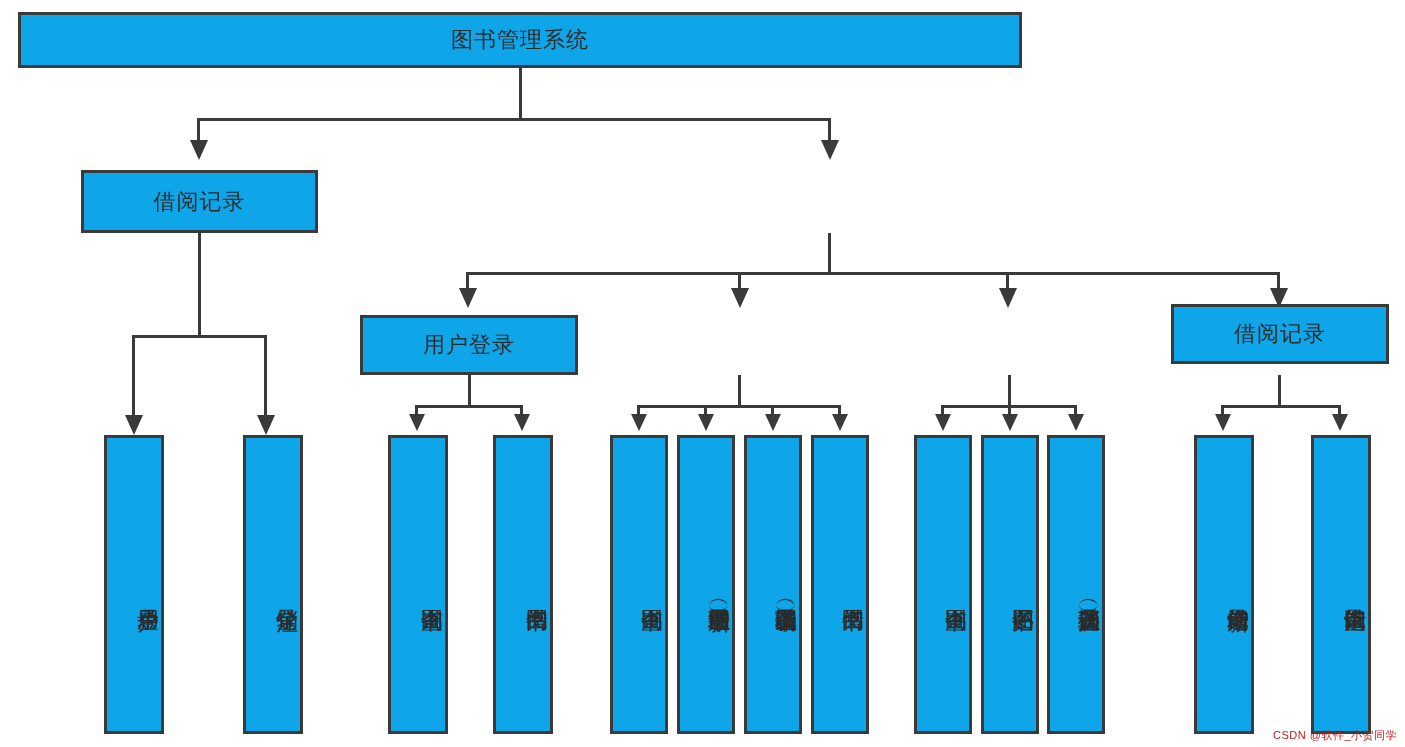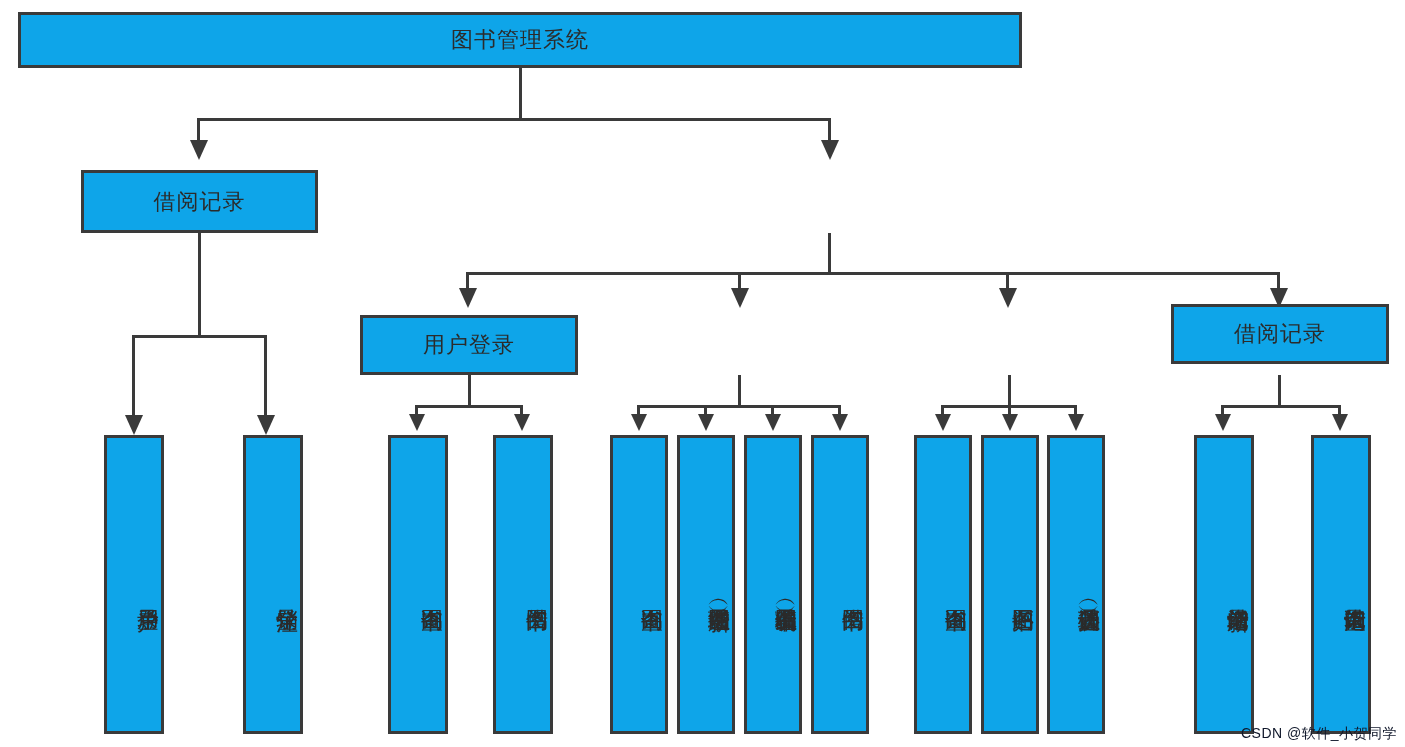--- a/index.html
+++ b/index.html
@@ -10,21 +10,21 @@
   .node.h{font-size:22px;letter-spacing:1px;}
   .node.v{writing-mode:vertical-rl;text-orientation:upright;font-size:22px;
           padding-top:14px;align-items:flex-start;justify-content:center;line-height:1.18;}
   .node.v span{writing-mode:vertical-rl;text-orientation:upright;}
   .lineh,.linev{position:absolute;background:#3a3a3a;}
   .lineh{height:3px;}
   .linev{width:3px;}
   .arrow{position:absolute;width:0;height:0;border-left:9px solid transparent;
          border-right:9px solid transparent;border-top:20px solid #3a3a3a;}
   .arrow.sm{border-left-width:8px;border-right-width:8px;border-top-width:17px;}
-  #watermark{position:absolute;right:8px;bottom:4px;font-size:14px;color:#0f172a;
+  #watermark{position:absolute;right:8px;bottom:4px;font-size:11px;color:#b91c1c;
              letter-spacing:.5px;white-space:nowrap;}
 </style>
 </head>
 <body>
 
 <div id="canvas">
 
   <div class="node h" style="left:18px;top:12px;width:1004px;height:56px;">
     <span>图书管理系统</span>
   </div>

